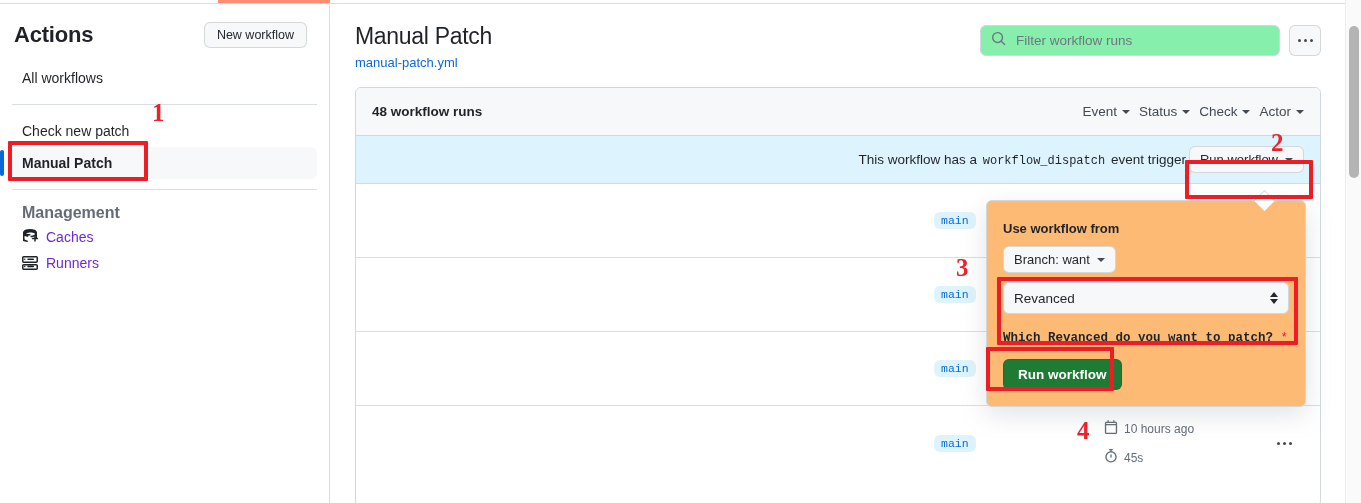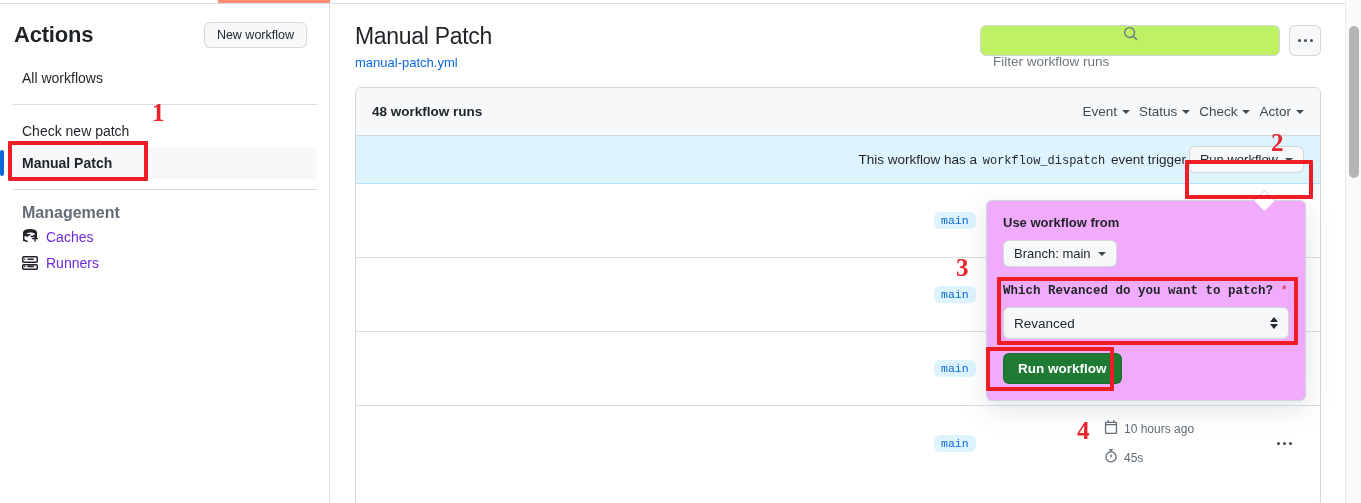--- a/index.html
+++ b/index.html
@@ -117,25 +117,24 @@
   }
   #page-subtitle {
     font-size: 13px; color: #0969da; margin-top: 5px; cursor: pointer;
   }
   #head-right { display: flex; align-items: center; gap: 9px; margin-top: 3px; }
   #filter-box {
     position: relative;
     width: 300px; height: 31px;
     border: 1px solid #d0d7de;
     border-radius: 6px;
-    background: #bef264;
+    background: #86efac;
     display: flex; align-items: center;
     padding: 0 10px;
     gap: 8px;
-    flex-direction: column;
   }
   #filter-box input {
     border: none; outline: none; background: transparent;
     font-size: 13.5px; color: #636c76;
     font-family: "Liberation Sans", sans-serif;
     width: 100%;
   }
   #filter-box input::placeholder { color: #6e7781; opacity: 1; }
   #kebab-btn {
     width: 32px; height: 31px;
@@ -228,26 +227,26 @@
     display: flex; flex-direction: column; gap: 12px;
   }
   .meta-line { display: flex; align-items: center; gap: 6px; }
   .row-kebab { width: 40px; display: flex; justify-content: center; cursor: pointer; }
 
   
   #dispatch-popover {
     position: absolute;
     left: 655px; top: 196px;
     width: 320px;
-    background: #f0abfc;
+    background: #fdba74;
     border: 1px solid #d0d7de;
     border-radius: 6px;
     box-shadow: 0 8px 24px rgba(140,149,159,0.25);
     z-index: 40;
-    padding: 14px 16px 16px 16px;
+    padding: 20px 16px 16px 16px;
   }
   #dispatch-popover::before {
     content: "";
     position: absolute;
     top: -8px; right: 33px;
     width: 14px; height: 14px;
     background: #ffffff;
     border-left: 1px solid #d0d7de;
     border-top: 1px solid #d0d7de;
     transform: rotate(45deg);
@@ -514,37 +513,37 @@
               <i></i>
             </span>
         </div>
       </div>
 
     </div>
 
     <div id="dispatch-popover">
       <div id="use-wf-label">Use workflow from</div>
       <button id="branch-select-btn">
-        <span>Branch: main</span>
+        <span>Branch: want</span>
         <i class="caret"></i>
       </button>
-
-      <div id="input-label">
-        <span>Which Revanced do you want to patch?</span>
-        <span class="req">*</span>
-      </div>
 
       <div id="revanced-select">
         <span>Revanced</span>
         <span class="updown">
             <i class="up"></i>
             <i class="down"></i>
           </span>
       </div>
 
+      <div id="input-label">
+        <span>Which Revanced do you want to patch?</span>
+        <span class="req">*</span>
+      </div>
+
       <button id="green-run-btn">Run workflow</button>
     </div>
 
   </div>
 
   <div class="anno-box" style="left:8px; top:141px; width:140px; height:40px;"></div>
   <div class="anno-num" style="left:152px; top:100px;">1</div>
 
   <div class="anno-box" style="left:1185px; top:160px; width:128px; height:39px;"></div>
   <div class="anno-num" style="left:1271px; top:130px;">2</div>

